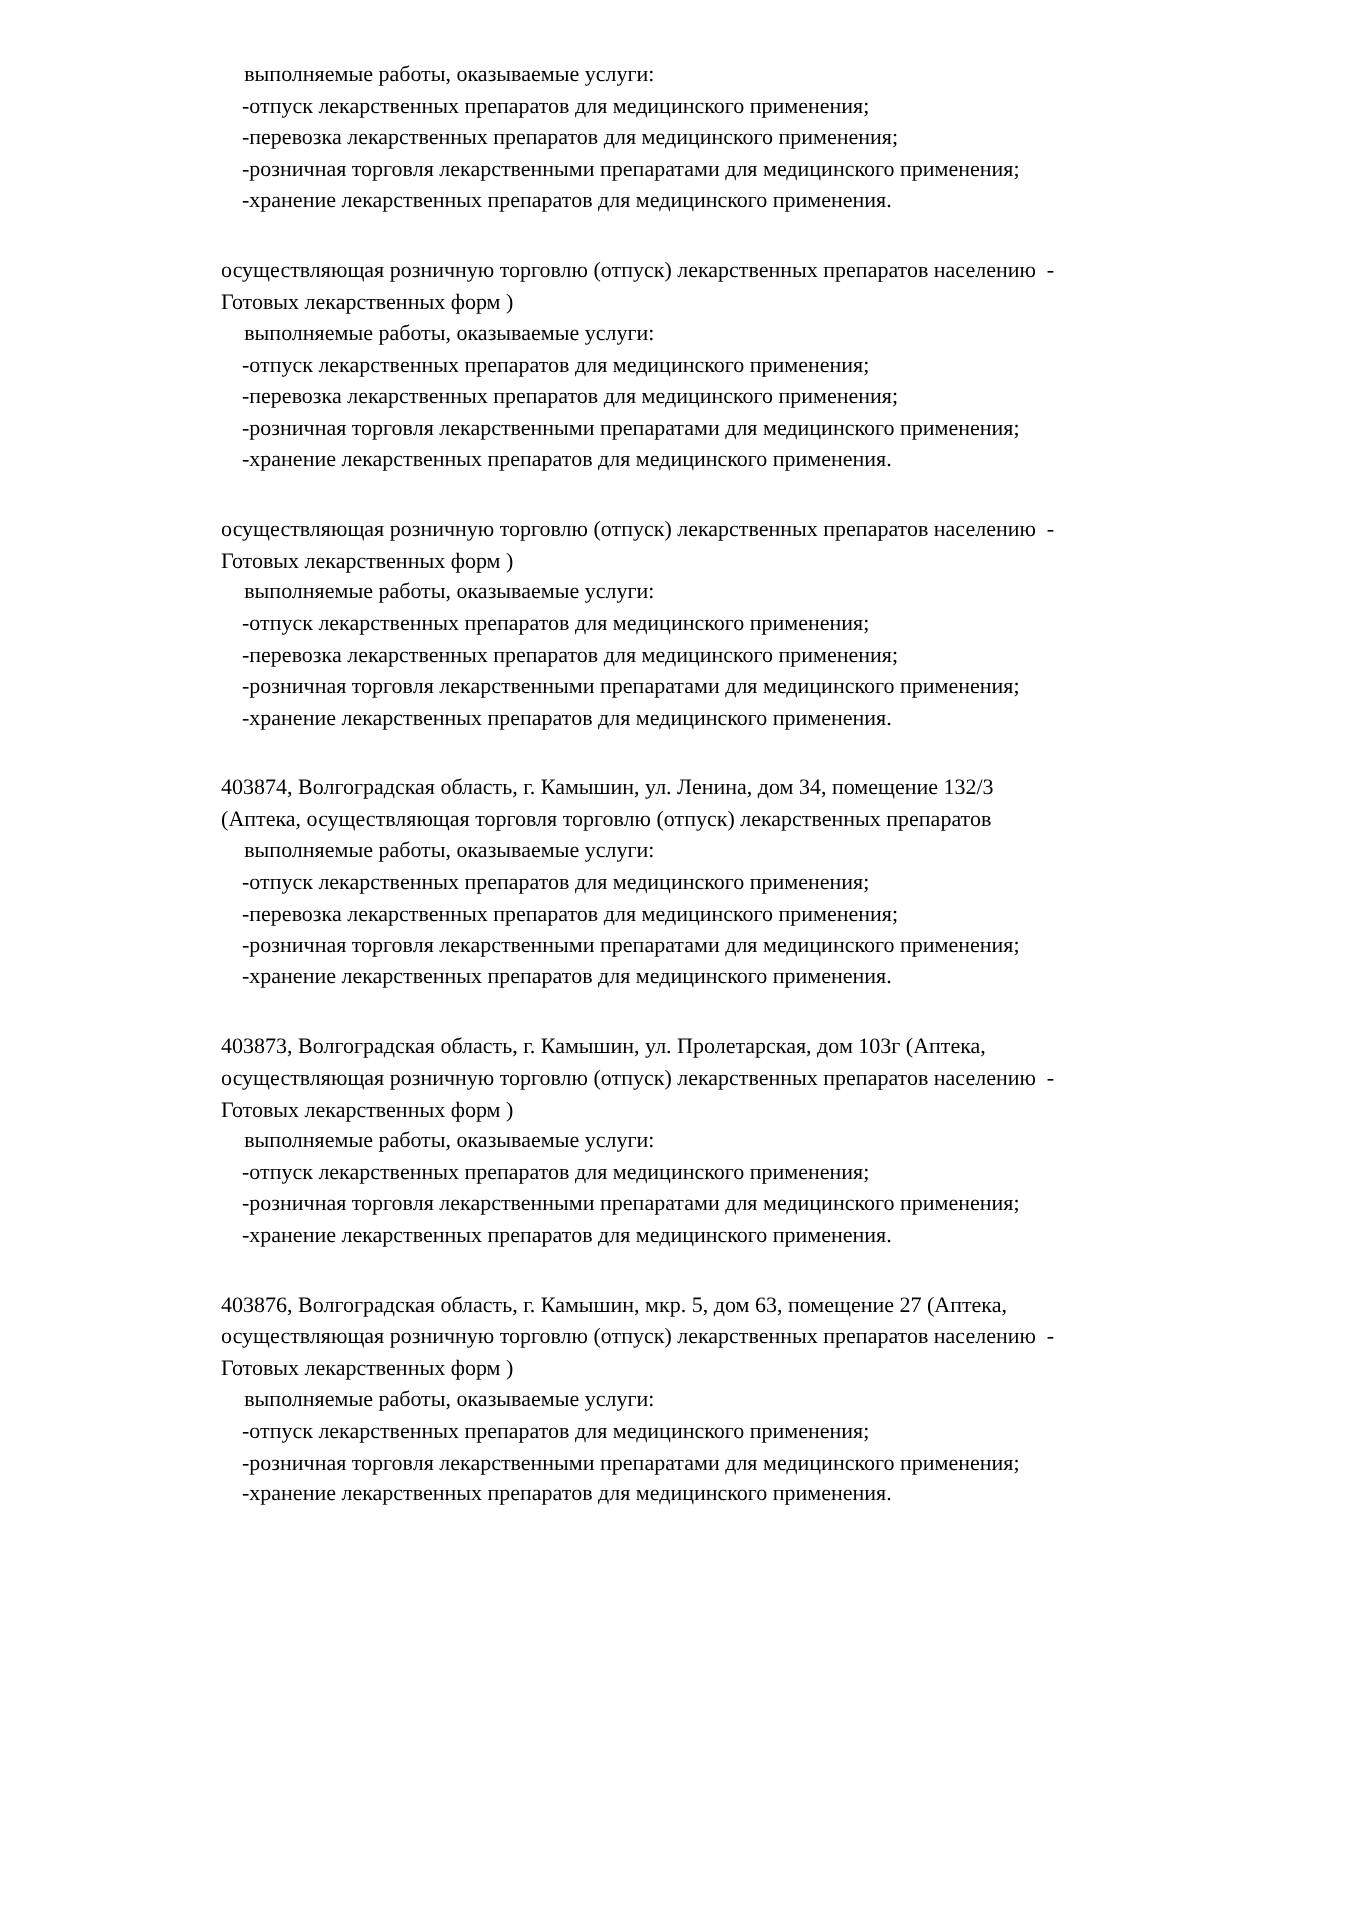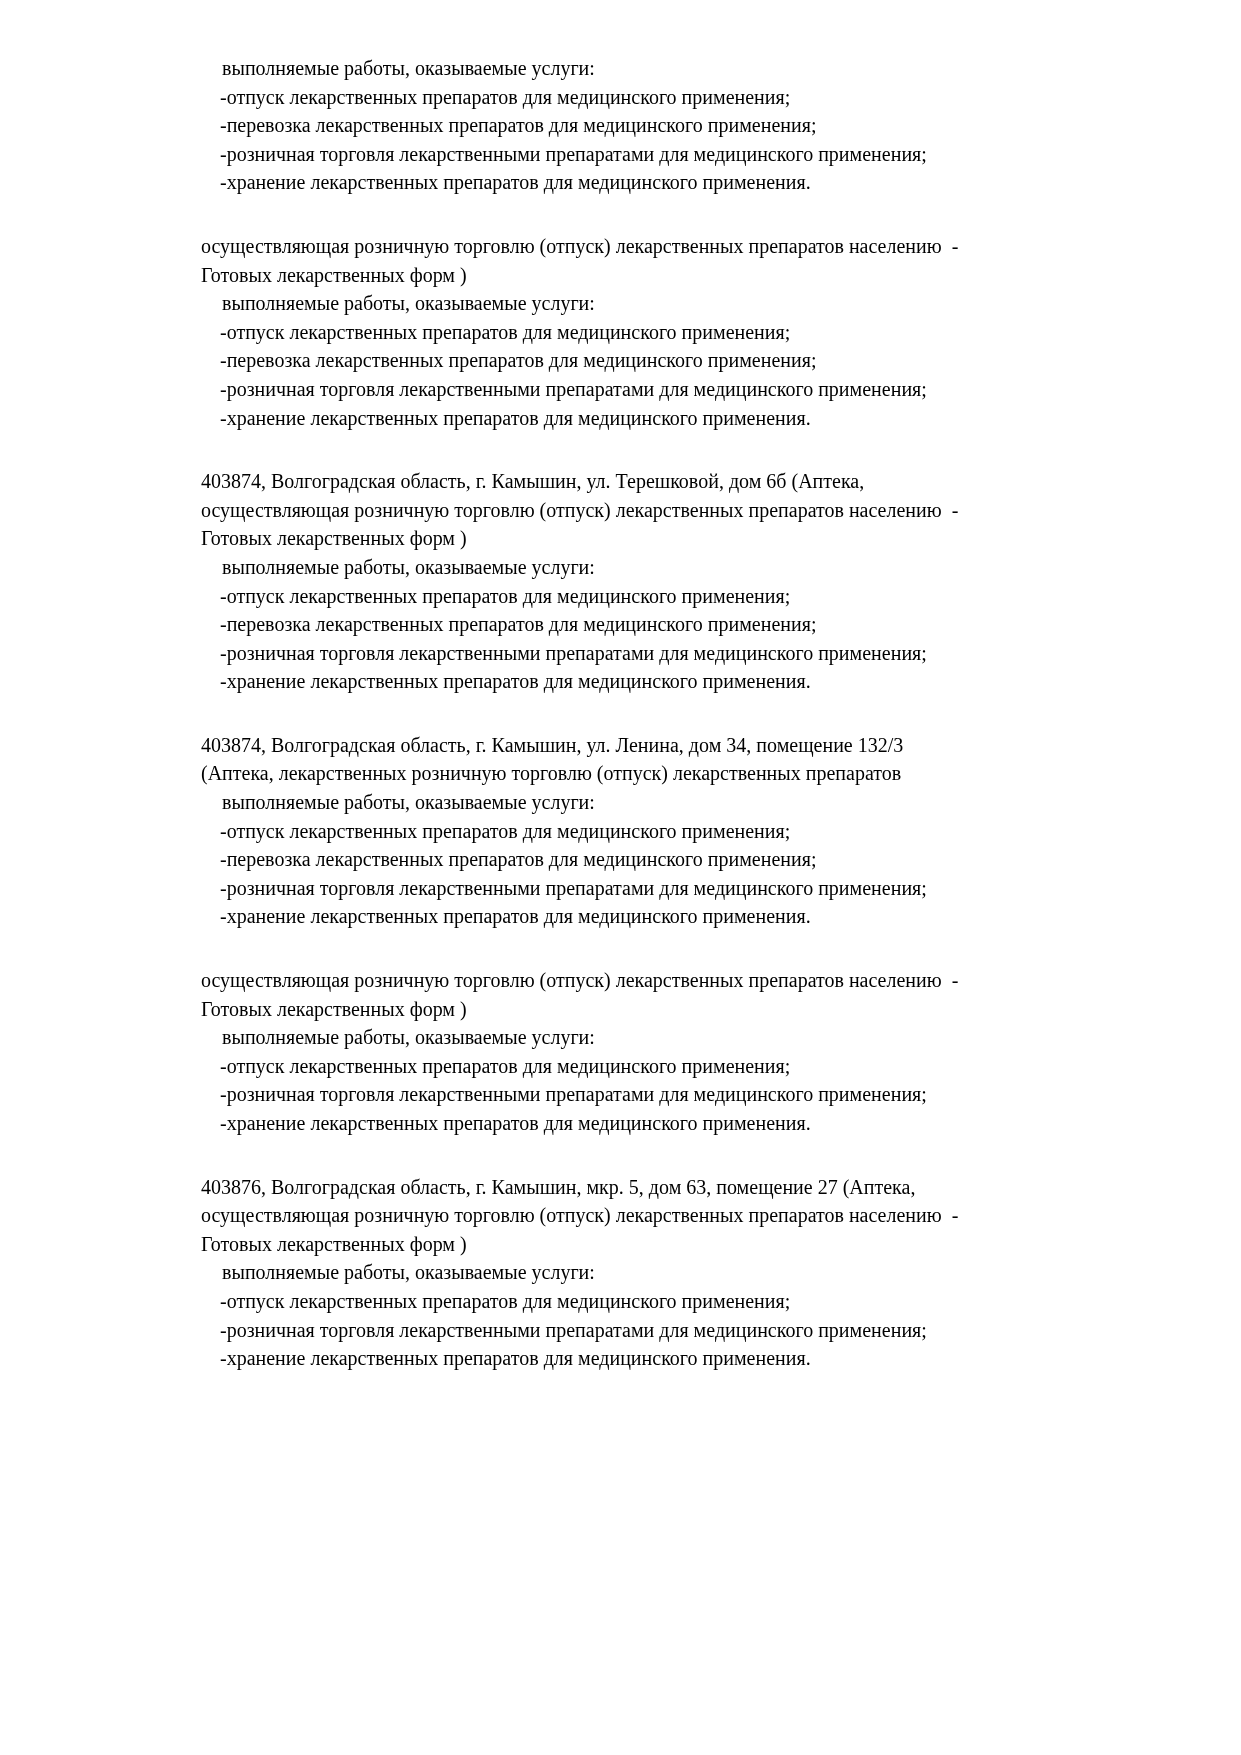--- a/index.html
+++ b/index.html
@@ -58,41 +58,41 @@
     <div class="line address">осуществляющая розничную торговлю (отпуск) лекарственных препаратов населению  -</div>
     <div class="line address">Готовых лекарственных форм )</div>
     <div class="line heading">выполняемые работы, оказываемые услуги:</div>
     <div class="line item">-отпуск лекарственных препаратов для медицинского применения;</div>
     <div class="line item">-перевозка лекарственных препаратов для медицинского применения;</div>
     <div class="line item">-розничная торговля лекарственными препаратами для медицинского применения;</div>
     <div class="line item">-хранение лекарственных препаратов для медицинского применения.</div>
   </section>
 
   <section class="entry">
-    <div class="line address">403874, Волгоградская область, г. Камышин, ул. Терешковой, дом 6б (Аптека,</div>
     <div class="line address">осуществляющая розничную торговлю (отпуск) лекарственных препаратов населению  -</div>
     <div class="line address">Готовых лекарственных форм )</div>
     <div class="line heading">выполняемые работы, оказываемые услуги:</div>
     <div class="line item">-отпуск лекарственных препаратов для медицинского применения;</div>
     <div class="line item">-перевозка лекарственных препаратов для медицинского применения;</div>
     <div class="line item">-розничная торговля лекарственными препаратами для медицинского применения;</div>
     <div class="line item">-хранение лекарственных препаратов для медицинского применения.</div>
   </section>
 
   <section class="entry">
     <div class="line address">403874, Волгоградская область, г. Камышин, ул. Ленина, дом 34, помещение 132/3</div>
-    <div class="line address">(Аптека, лекарственных розничную торговлю (отпуск) лекарственных препаратов</div>
+    <div class="line address">(Аптека, осуществляющая торговля торговлю (отпуск) лекарственных препаратов</div>
     <div class="line heading">выполняемые работы, оказываемые услуги:</div>
     <div class="line item">-отпуск лекарственных препаратов для медицинского применения;</div>
     <div class="line item">-перевозка лекарственных препаратов для медицинского применения;</div>
     <div class="line item">-розничная торговля лекарственными препаратами для медицинского применения;</div>
     <div class="line item">-хранение лекарственных препаратов для медицинского применения.</div>
   </section>
 
   <section class="entry">
+    <div class="line address">403873, Волгоградская область, г. Камышин, ул. Пролетарская, дом 103г (Аптека,</div>
     <div class="line address">осуществляющая розничную торговлю (отпуск) лекарственных препаратов населению  -</div>
     <div class="line address">Готовых лекарственных форм )</div>
     <div class="line heading">выполняемые работы, оказываемые услуги:</div>
     <div class="line item">-отпуск лекарственных препаратов для медицинского применения;</div>
     <div class="line item">-розничная торговля лекарственными препаратами для медицинского применения;</div>
     <div class="line item">-хранение лекарственных препаратов для медицинского применения.</div>
   </section>
 
   <section class="entry">
     <div class="line address">403876, Волгоградская область, г. Камышин, мкр. 5, дом 63, помещение 27 (Аптека,</div>

